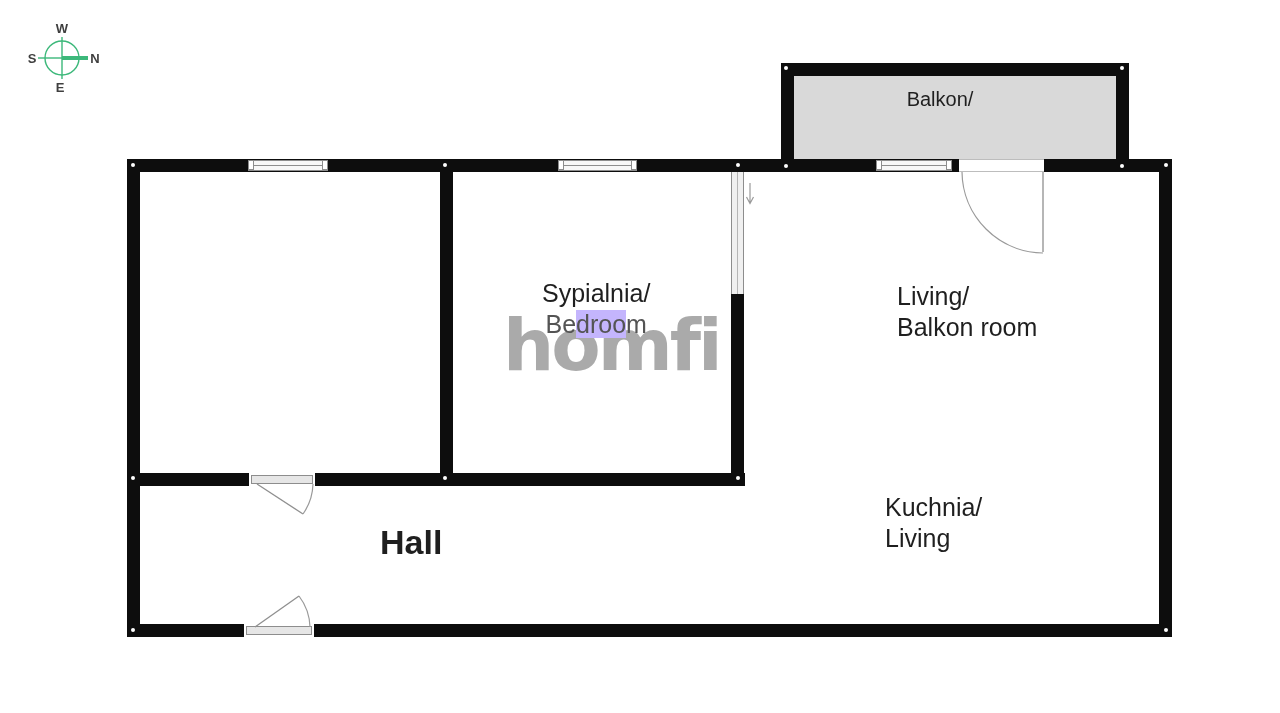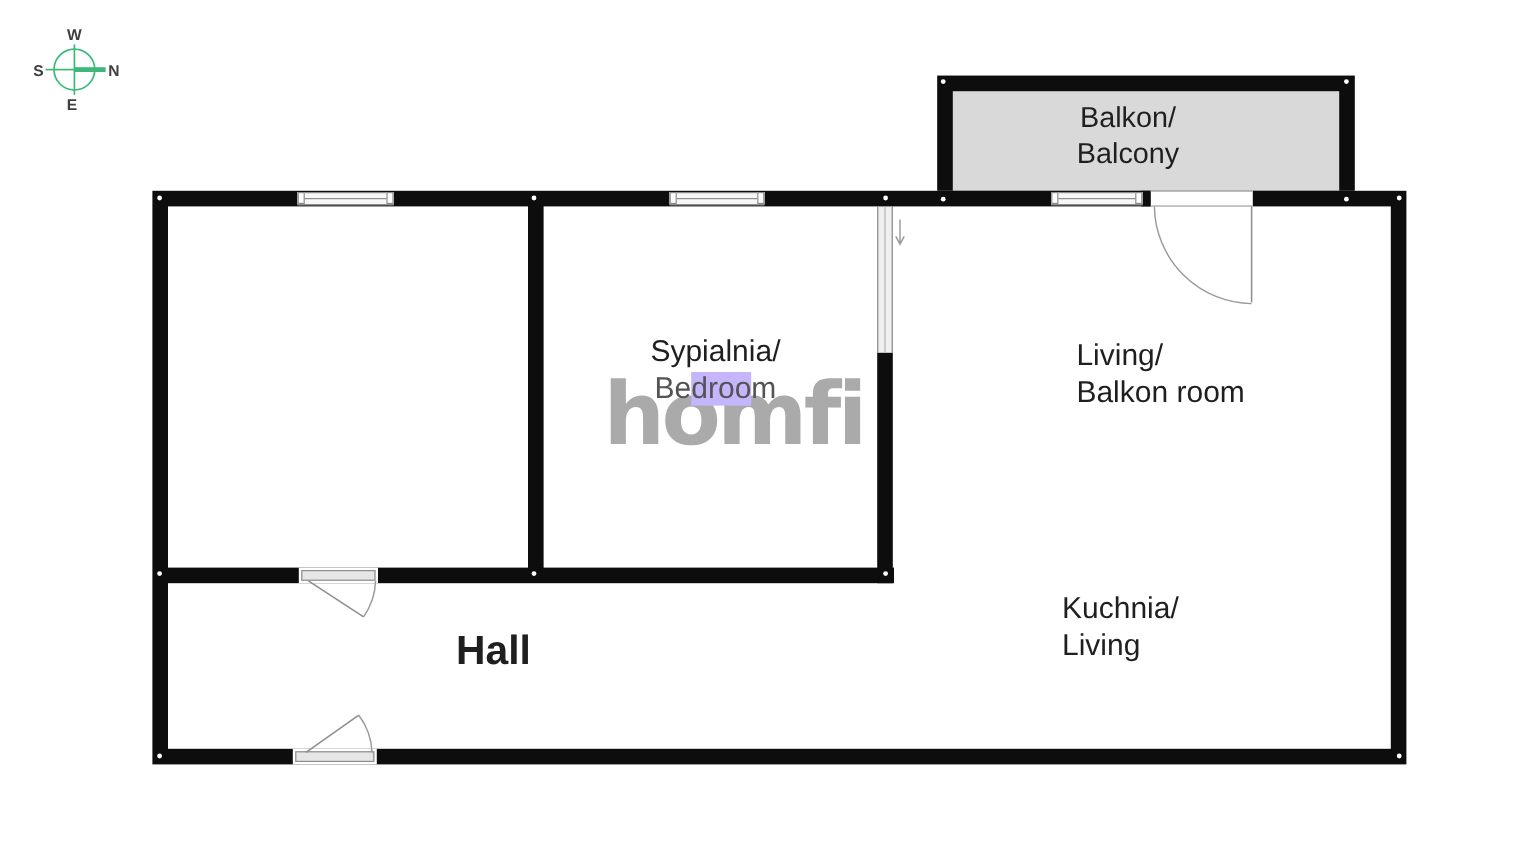--- a/index.html
+++ b/index.html
@@ -50,21 +50,21 @@
   .compass-letter { font:bold 13px "Liberation Sans", sans-serif; fill:#3f3f3f; }
   
   .watermark {
     position:absolute; left:503px; top:309px; z-index:7;
     font-family:"DejaVu Sans", sans-serif; font-weight:bold;
     font-size:72px; line-height:1; letter-spacing:-3px;
     color:rgba(100,100,100,0.55); user-select:none;
   }
   
   .room-label { position:absolute; z-index:8; color:#1f1f1f; font-size:25px; line-height:31px; white-space:nowrap; }
-  .label-balcony { left:781px; top:84px; width:348px; text-align:center; padding-right:30px; box-sizing:border-box; font-size:24px; line-height:30px; z-index:8; position:absolute; color:#1f1f1f;}
+  .label-balcony { left:781px; top:84px; width:348px; text-align:center; padding-right:30px; box-sizing:border-box; font-size:20px; line-height:30px; z-index:8; position:absolute; color:#1f1f1f;}
   .label-bathroom { left:240px; top:279px; }
   .label-bedroom  { left:542px; top:278px;text-align:center; }
   .label-bedroom .en { color:#545454; }
   .label-bedroom .hl { background:#c4b5fd; }
   .label-salon    { left:897px; top:281px; }
   .label-kitchen  { left:885px; top:492px; }
   .label-hall     { left:380px; top:527px; font-size:34px;font-weight:bold; }
   
   .dot {
     position:absolute; width:4px; height:4px; border-radius:50%;
@@ -133,21 +133,20 @@
     <path d="M 255 627 L 299 596" fill="none" stroke="#8f8f8f" stroke-width="1.3"></path>
     <path d="M 299 596 A 54 54 0 0 1 310 627" fill="none" stroke="#9a9a9a" stroke-width="1.2"></path>
 
     <path d="M 750 183 L 750 202 M 746.5 197 L 750 203.5 L 753.5 197" fill="none" stroke="#9a9a9a" stroke-width="1.2"></path>
   </svg>
 
   <div class="watermark">homfi</div>
 
   <div class="label-balcony">
     <div>Balkon/</div>
-    <div>Balcony</div>
   </div>
 
 
   <div class="room-label label-bedroom">
     <div>Sypialnia/</div>
     <div class="en"><span>Be</span><span class="hl">droo</span><span>m</span></div>
   </div>
 
   <div class="room-label label-salon">
     <div>Living/</div>

